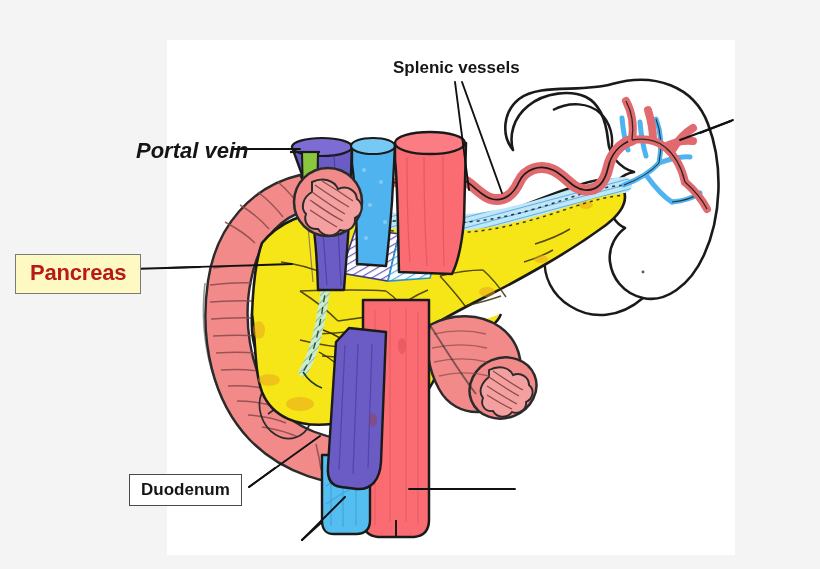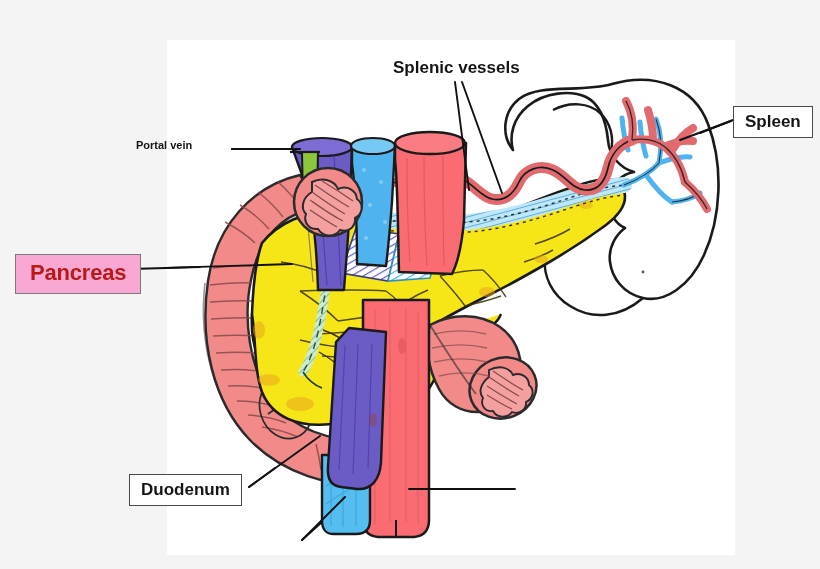--- a/index.html
+++ b/index.html
@@ -40,21 +40,21 @@
     line-height: 1;
   }
   .label.boxed {
     border: 1.5px solid #4a4a4a;
     background: #ffffff;
     padding: 6px 11px 7px 11px;
   }
   .label.pancreas {
     color: #b81b17;
     border: 1.5px solid #7a7a7a;
-    background: #f9a8d4;
+    background: #fef9c3;
     letter-spacing: -0.2px;
   }
 </style>
 </head>
 <body>
 
 <div id="canvas">
 
   <div id="figure-plate"></div>
 
@@ -427,23 +427,22 @@
       <line x1="733" y1="120" x2="700" y2="133"></line>
       <line x1="232" y1="149" x2="270" y2="149"></line>
       <line x1="131" y1="269" x2="200" y2="267"></line>
       <line x1="249" y1="487" x2="275" y2="468"></line>
       <line x1="302" y1="540" x2="322" y2="522"></line>
     </g>
   </svg>
 
   <div class="label" style="left:393px; top:59px; font-size:17px;">Splenic vessels</div>
 
-  <div class="label boxed" style="left:733px; top:106px; font-size:17px;">Spleen</div>
-
-  <div class="label" style="left:136px; top:140px; font-size:11px;">Portal vein</div>
+
+  <div class="label" style="left:136px; top:140px; font-size:22px;font-style:italic;">Portal vein</div>
 
   <div class="label pancreas" style="left:15px; top:254px; font-size:22px; padding:7px 14px 9px 14px;">Pancreas</div>
 
   <div class="label boxed" style="left:129px; top:474px; font-size:17px;">Duodenum</div>
 
 
 
 </div>
 
 </body></html>

